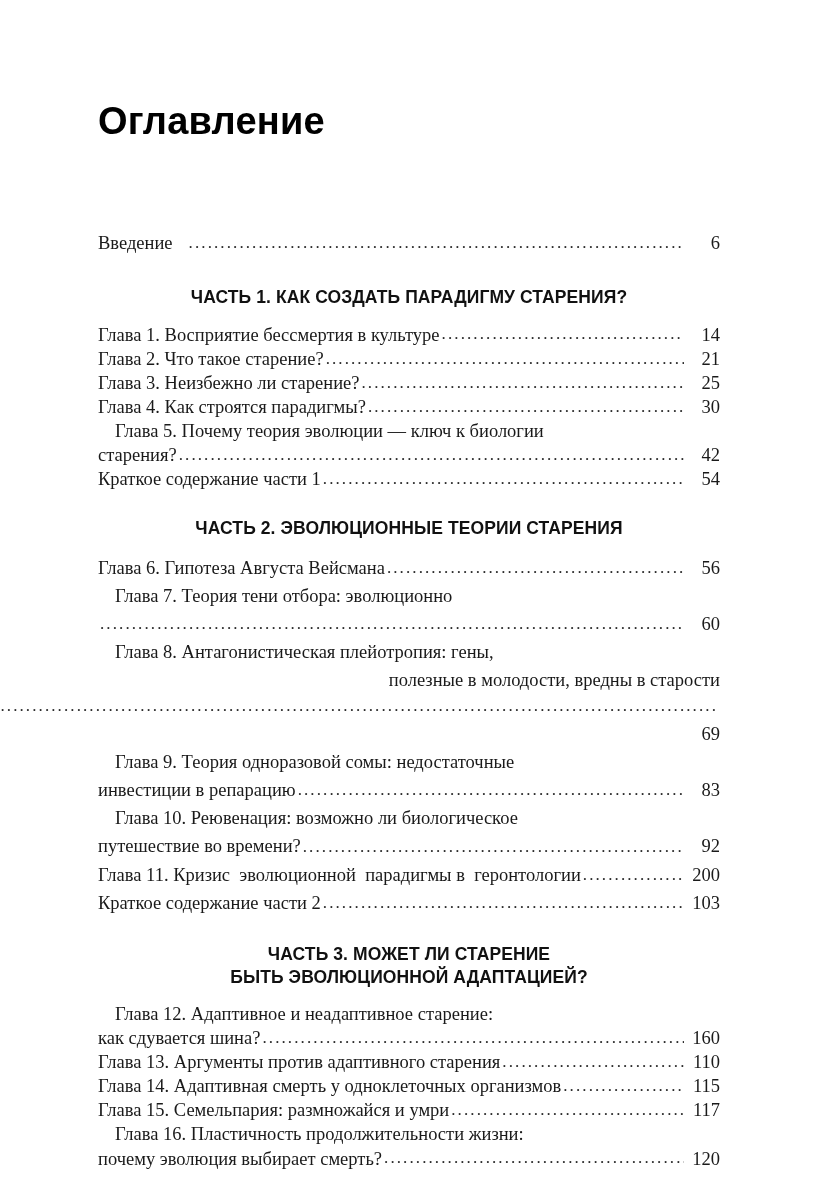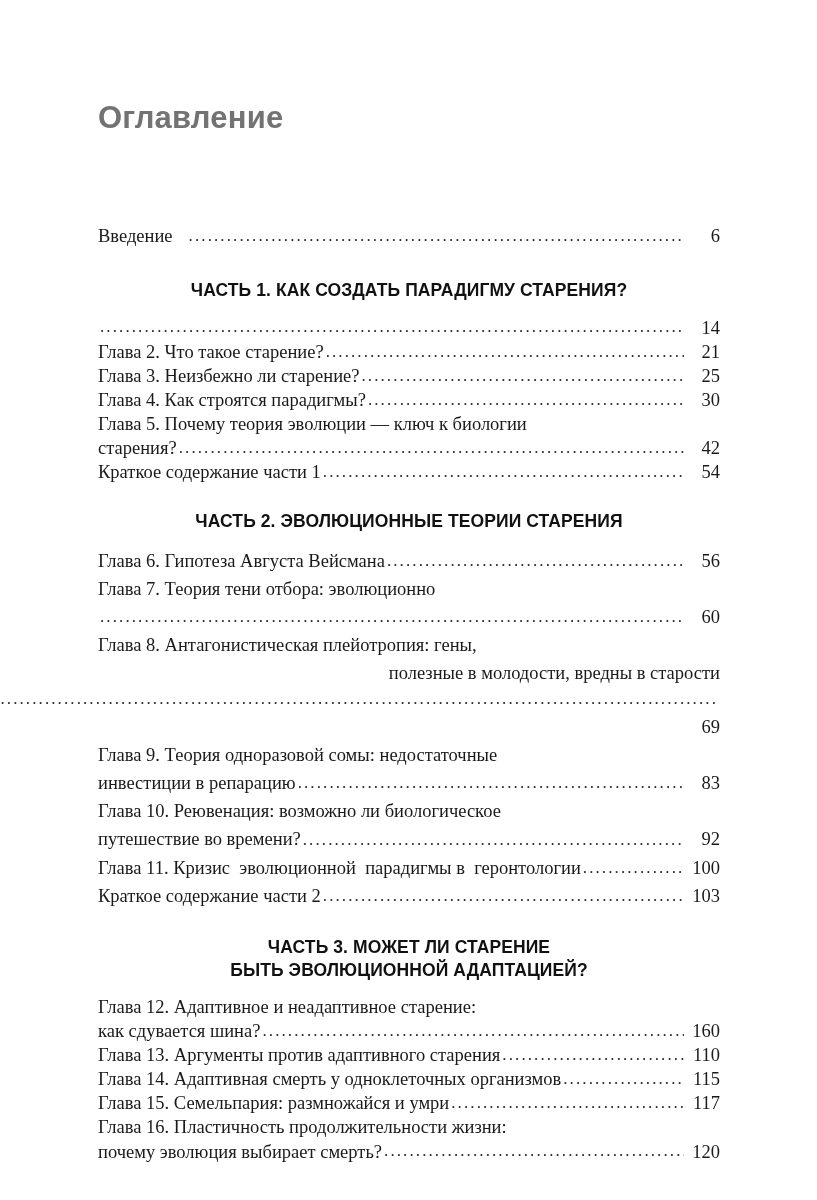--- a/index.html
+++ b/index.html
@@ -17,24 +17,24 @@
   .page {
     position: relative;
     width: 817px;
     height: 1200px;
     box-sizing: border-box;
     padding: 100px 96px 0 98px;
   }
   .page-title {
     font-family: "Liberation Sans", sans-serif;
     font-weight: bold;
-    font-size: 31px;
+    font-size: 38px;
     letter-spacing: 0.2px;
     margin: 0 0 88px 0;
-    color: #737373;
+    color: #000000;
   }
   .toc {
     width: 622px;
   }
   
   .entry {
     display: flex;
     align-items: flex-end;
     font-size: 18.5px;
     line-height: 1.34;
@@ -80,20 +80,21 @@
   .part-heading.first { margin-top: 13px; }
   .part-heading .ln2 { display: block; }
 
   
   .entry-wrap {
     font-size: 18.5px;
     line-height: 1.34;
   }
   .entry-wrap .line1 {
     display: block;
+    margin-left: 17px;
   }
   .group { margin-bottom: 2px; }
   .sect { margin-bottom: 8px; }
   .tight .entry, .tight .entry-wrap { line-height: 1.30; }
   .loose .entry, .loose .entry-wrap { line-height: 1.52; }
 </style>
 </head>
 <body>
 
 <div class="page">
@@ -109,20 +110,21 @@
     </div>
 
     <div class="sect">
       <div class="part-heading first">
         <span>ЧАСТЬ 1. КАК СОЗДАТЬ ПАРАДИГМУ СТАРЕНИЯ?</span>
       </div>
 
       <div class="group tight">
 
         <div class="entry">
+          <span class="label">Глава 1. Восприятие бессмертия в культуре</span>
           <span class="dots">.................................................................................................................</span>
           <span class="pageno">14</span>
         </div>
 
         <div class="entry">
           <span class="label">Глава 2. Что такое старение?</span>
           <span class="dots">.................................................................................................................</span>
           <span class="pageno">21</span>
         </div>
 
@@ -200,21 +202,21 @@
           <span class="entry" style="display:flex;">
             <span class="label">путешествие во времени?</span>
             <span class="dots">.................................................................................................................</span>
             <span class="pageno">92</span>
           </span>
         </div>
 
         <div class="entry">
           <span class="label">Глава 11. Кризис  эволюционной  парадигмы в  геронтологии</span>
           <span class="dots">.................................................................................................................</span>
-          <span class="pageno">100</span>
+          <span class="pageno">200</span>
         </div>
 
         <div class="entry">
           <span class="label">Краткое содержание части 2</span>
           <span class="dots">.................................................................................................................</span>
           <span class="pageno">103</span>
         </div>
 
       </div>
     </div>

